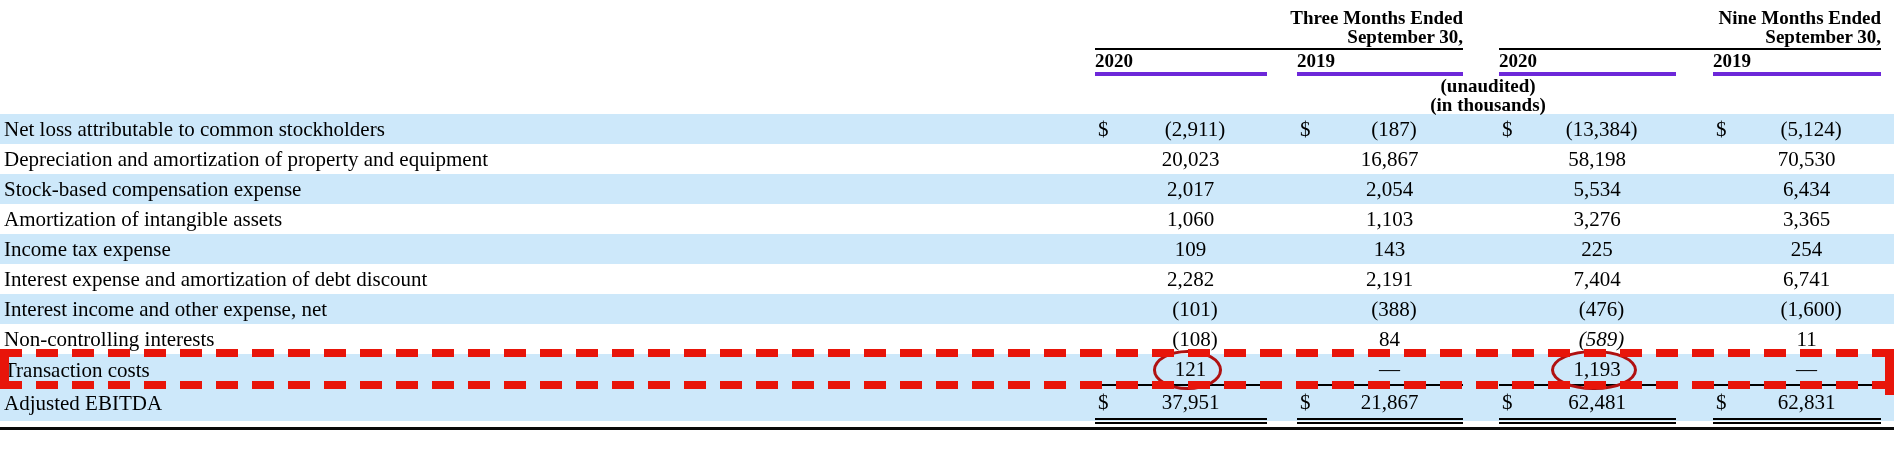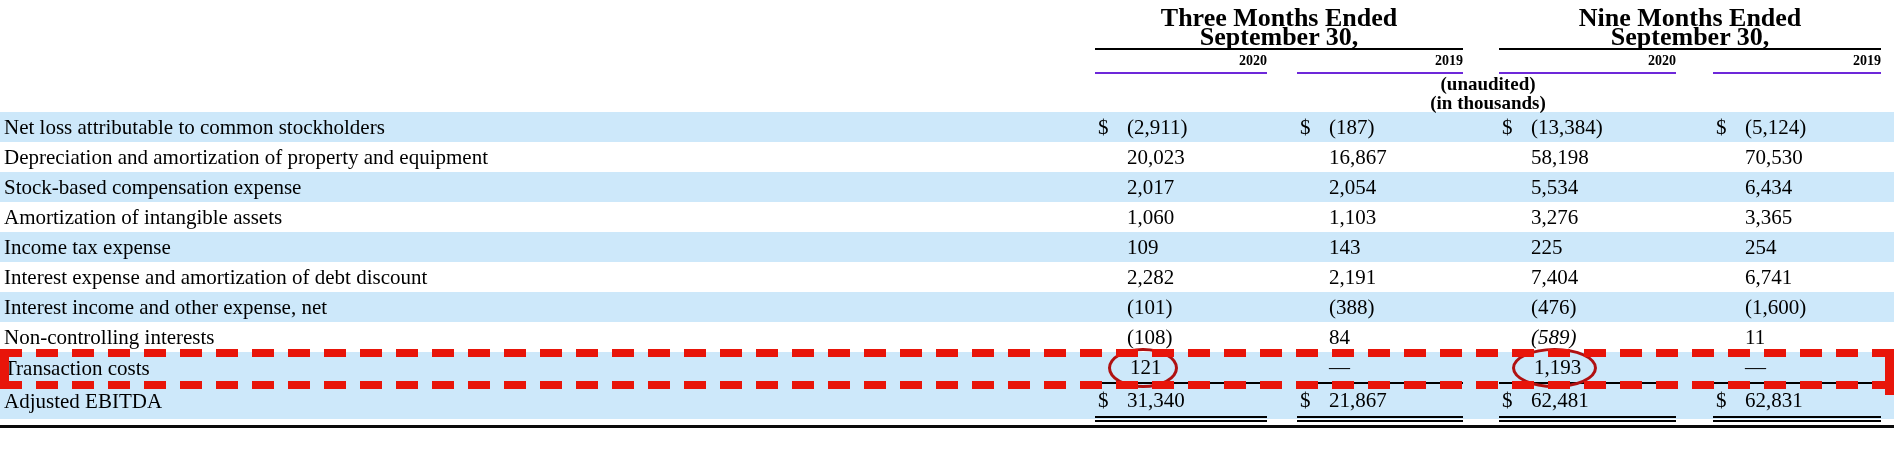--- a/index.html
+++ b/index.html
@@ -2,26 +2,26 @@
 <html><head>
 <meta charset="utf-8">
 <style>
   html,body{margin:0;padding:0;background:#fff;}
   .page{width:1894px;height:465px;background:#fff;overflow:hidden;font-family:"Liberation Serif","DejaVu Serif",serif;color:#000;}
   .wrap{position:relative;padding-top:8px;}
   table{border-collapse:collapse;table-layout:fixed;width:1894px;}
   td{white-space:nowrap;overflow:visible;font-size:21px;line-height:30px;padding:0;vertical-align:middle;}
   .lbl{text-align:left;padding-left:4px;}
   .d{text-align:left;padding-left:3px;}
-  .v{text-align:left;padding-right:13px;}
+  .v{text-align:center;padding-right:13px;}
   tr.shade{background:#cde8fa;margin-top:44px;}
   
-  .grp{ text-align:center;font-weight:bold;font-size:26px;line-height:19px;vertical-align:bottom;border-bottom:2px solid #000;padding-bottom:2px;}
+  .grp{ text-align:right;font-weight:bold;font-size:19px;line-height:19px;vertical-align:bottom;border-bottom:2px solid #000;padding-bottom:2px;}
   .hA{height:40px;}
-  .yr{ text-align:right;font-weight:bold;font-size:14px;line-height:22px;border-bottom:2px solid #6d28d9;}
+  .yr{ text-align:left;font-weight:bold;font-size:19px;line-height:22px;border-bottom:4px solid #6d28d9;}
   .hB{height:24px;}
   .note{text-align:center;font-weight:bold;font-size:19px;line-height:19px;vertical-align:middle;}
   .hC{height:38px;}
   tbody tr{height:30px;}
   
   tr.total{height:36px;}
   .tb{border-top:2px solid #000;}
   .db{border-bottom:6px double #000;}
   
   .dash-box{position:absolute;left:0;top:349px;width:1894px;height:40px;pointer-events:none;z-index:5;}
@@ -221,21 +221,21 @@
           <td class="d"></td>
           <td class="v"><span class="circle"><span class="num">1,193</span></span></td>
           <td></td>
           <td class="d"></td>
           <td class="v"><span class="num">—</span></td>
           <td></td>
         </tr>
         <tr class="shade total">
           <td class="lbl">Adjusted EBITDA</td>
           <td class="d tb db">$</td>
-          <td class="v tb db"><span class="num">31,340</span></td>
+          <td class="v tb db"><span class="num">37,951</span></td>
           <td></td>
           <td class="d tb db">$</td>
           <td class="v tb db"><span class="num">21,867</span></td>
           <td></td>
           <td class="d tb db">$</td>
           <td class="v tb db"><span class="num">62,481</span></td>
           <td></td>
           <td class="d tb db">$</td>
           <td class="v tb db"><span class="num">62,831</span></td>
           <td></td>

